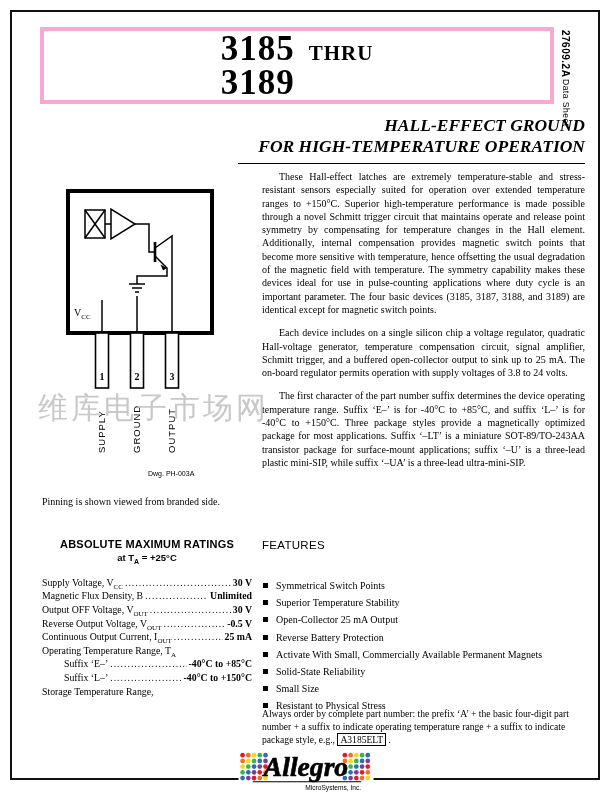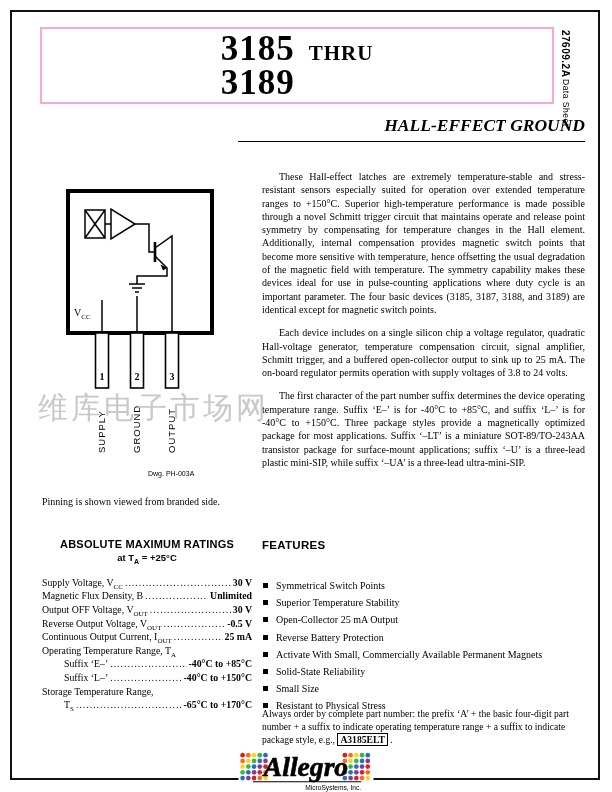--- a/index.html
+++ b/index.html
@@ -7,21 +7,21 @@
     width:612px;height:792px;position:relative;background:#ffffff;
     font-family:"Liberation Serif", serif;color:#000;overflow:hidden;
   }
   .page-border{
     position:absolute;left:10px;top:10px;width:590px;height:770px;
     border:2px solid #111;box-sizing:border-box;pointer-events:none;
   }
   
   .title-box{
     position:absolute;left:40px;top:27px;width:514px;height:77px;
-    border:2px solid #f9a8d4;box-sizing:border-box;
+    border:4px solid #f9a8d4;box-sizing:border-box;
     display:flex;align-items:center;justify-content:center;
   }
   .title-inner{display:inline-block;text-align:left;line-height:0.95;}
   .title-inner .big{font-size:35px;font-weight:bold;letter-spacing:1px;}
   .title-inner .thru{font-size:21px;font-weight:bold;margin-left:14px;letter-spacing:1px;}
   .side-vertical{
     position:absolute;left:560px;top:30px;height:100px;
     writing-mode:vertical-rl;font-family:"Liberation Sans",sans-serif;
     display:flex;gap:2px;
   }
@@ -59,32 +59,32 @@
   .rt-row .dots{flex:1;overflow:hidden;margin:0 2px;}
   .rt-row .dots::after{content:"........................................................................";letter-spacing:1px;}
   .rt-row .val{font-weight:bold;}
   
   .body-col{position:absolute;left:262px;top:170px;width:323px;}
   .body-para{
     margin:0 0 10px 0;font-size:10px;line-height:1.33;text-align:justify;
     text-indent:17px;
   }
   .features{position:absolute;left:262px;top:539px;width:323px;}
-  .features-heading{font-family:"Liberation Sans",sans-serif;font-weight:bold;font-size:11.5px;letter-spacing:0.3px;}
+  .features-heading{font-family:"Liberation Sans",sans-serif;font-weight:normal;font-size:11.5px;letter-spacing:0.3px;}
   .features-list{margin-top:29px;}
   .feature-item{display:flex;align-items:flex-start;margin-bottom:6.2px;font-size:10px;}
   .feature-item .sq{
     width:5px;height:5px;background:#000;display:inline-block;flex:0 0 auto;
     margin:3px 8px 0 1px;
   }
   .order-note{
     position:absolute;left:262px;top:708px;width:323px;margin:0;
     font-size:9.6px;line-height:1.35;text-align:left;
   }
-  .pn-box{border:1px solid #000;padding:0 2px;font-weight:bold;}
+  .pn-box{border:1px solid #000;padding:0 2px;font-weight:normal;}
   
   .logo-svg{position:absolute;left:238px;top:748px;z-index:7;}
   svg text{font-family:"Liberation Sans",sans-serif;}
   svg .serif{font-family:"Liberation Serif",serif;}
 </style>
 </head>
 <body>
 
 <div class="page">
   <div class="page-border"></div>
@@ -96,20 +96,21 @@
     </div>
   </div>
 
   <div class="side-vertical">
     <div class="ds-num">27609.2A</div>
     <div class="ds-label">Data Sheet</div>
   </div>
 
   <div class="subtitle">
     <div>HALL-EFFECT GROUND</div>
+    <div>FOR HIGH-TEMPERATURE OPERATION</div>
   </div>
 
   <svg class="pkg-svg" width="210" height="295" viewBox="0 0 210 295">
     <rect x="23" y="3" width="144" height="142" fill="#fff" stroke="#000" stroke-width="4"></rect>
 
     <g stroke="#000" stroke-width="1.5" fill="none">
       <rect x="40" y="22" width="20" height="28"></rect>
       <line x1="40" y1="22" x2="60" y2="50"></line>
       <line x1="60" y1="22" x2="40" y2="50"></line>
     </g>
@@ -189,25 +190,20 @@
           <span class="dots"></span>
           <span class="val">-40°C to +85°C</span>
         </div>
         <div class="rt-row indent">
           <span class="pre">Suffix ‘L–’</span>
           <span class="dots"></span>
           <span class="val">-40°C to +150°C</span>
         </div>
         <div class="rt-row">
           <span class="pre">Storage Temperature Range,</span>
-        </div>
-        <div class="rt-row indent">
-          <span class="pre">T<sub>S</sub></span>
-          <span class="dots"></span>
-          <span class="val">-65°C to +170°C</span>
         </div>
       </div>
   </div>
 
   <div class="body-col">
       <p class="body-para">These Hall-effect latches are extremely temperature-stable and stress-resistant sensors especially suited for operation over extended temperature ranges to +150°C.  Superior high-temperature performance is made possible through a novel Schmitt trigger circuit that maintains operate and release point symmetry by compensating for temperature changes in the Hall element.  Additionally, internal compensation provides magnetic switch points that become more sensitive with temperature, hence offsetting the usual degradation of the magnetic field with temperature.  The symmetry capability makes these devices ideal for use in pulse-counting applications where duty cycle is an important parameter.  The four basic devices (3185, 3187, 3188, and 3189) are identical except for magnetic switch points.</p>
       <p class="body-para">Each device includes on a single silicon chip a voltage regulator, quadratic Hall-voltage generator, temperature compensation circuit, signal amplifier, Schmitt trigger, and a buffered open-collector output to sink up to 25 mA.  The on-board regulator permits operation with supply voltages of 3.8 to 24 volts.</p>
       <p class="body-para">The first character of the part number suffix determines the device operating temperature range.  Suffix ‘E–’ is for -40°C to +85°C, and suffix ‘L–’ is for -40°C to +150°C.  Three package styles provide a magnetically optimized package for most applications.  Suffix ‘–LT’ is a miniature SOT-89/TO-243AA transistor package for surface-mount applications; suffix ‘–U’ is a three-lead plastic mini-SIP, while suffix ‘–UA’ is a three-lead ultra-mini-SIP.</p>
     </div>
 

